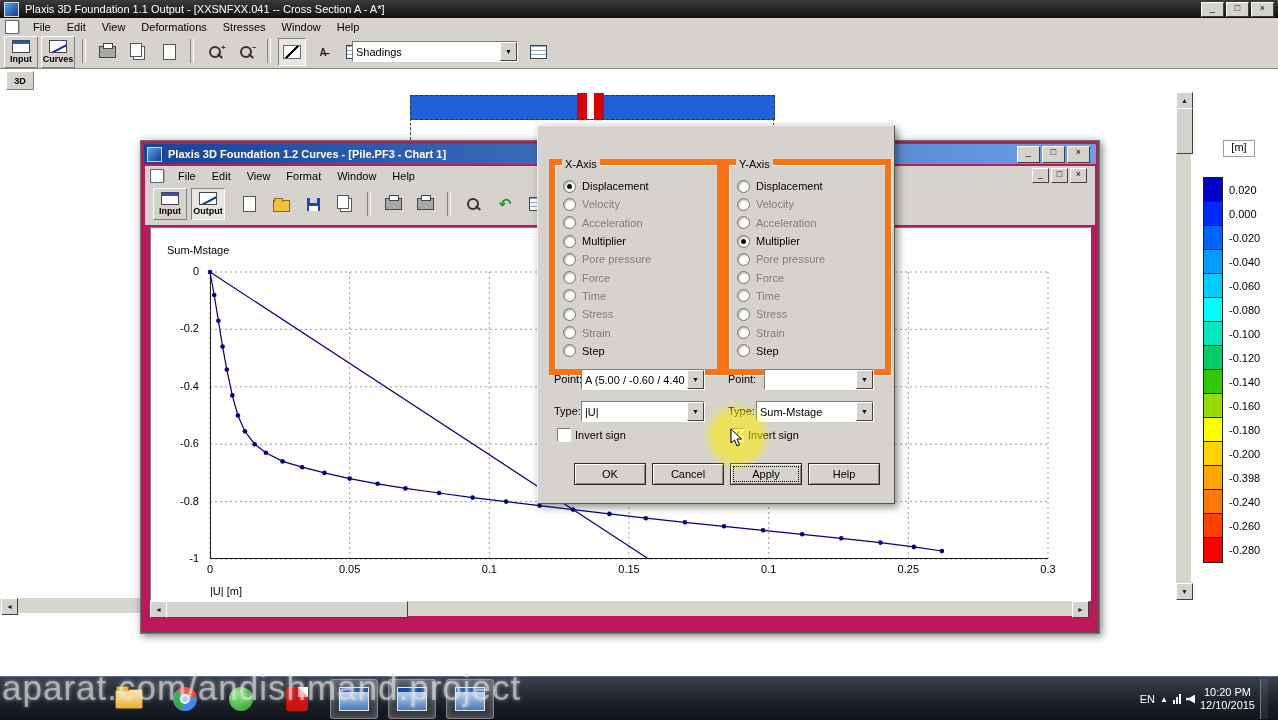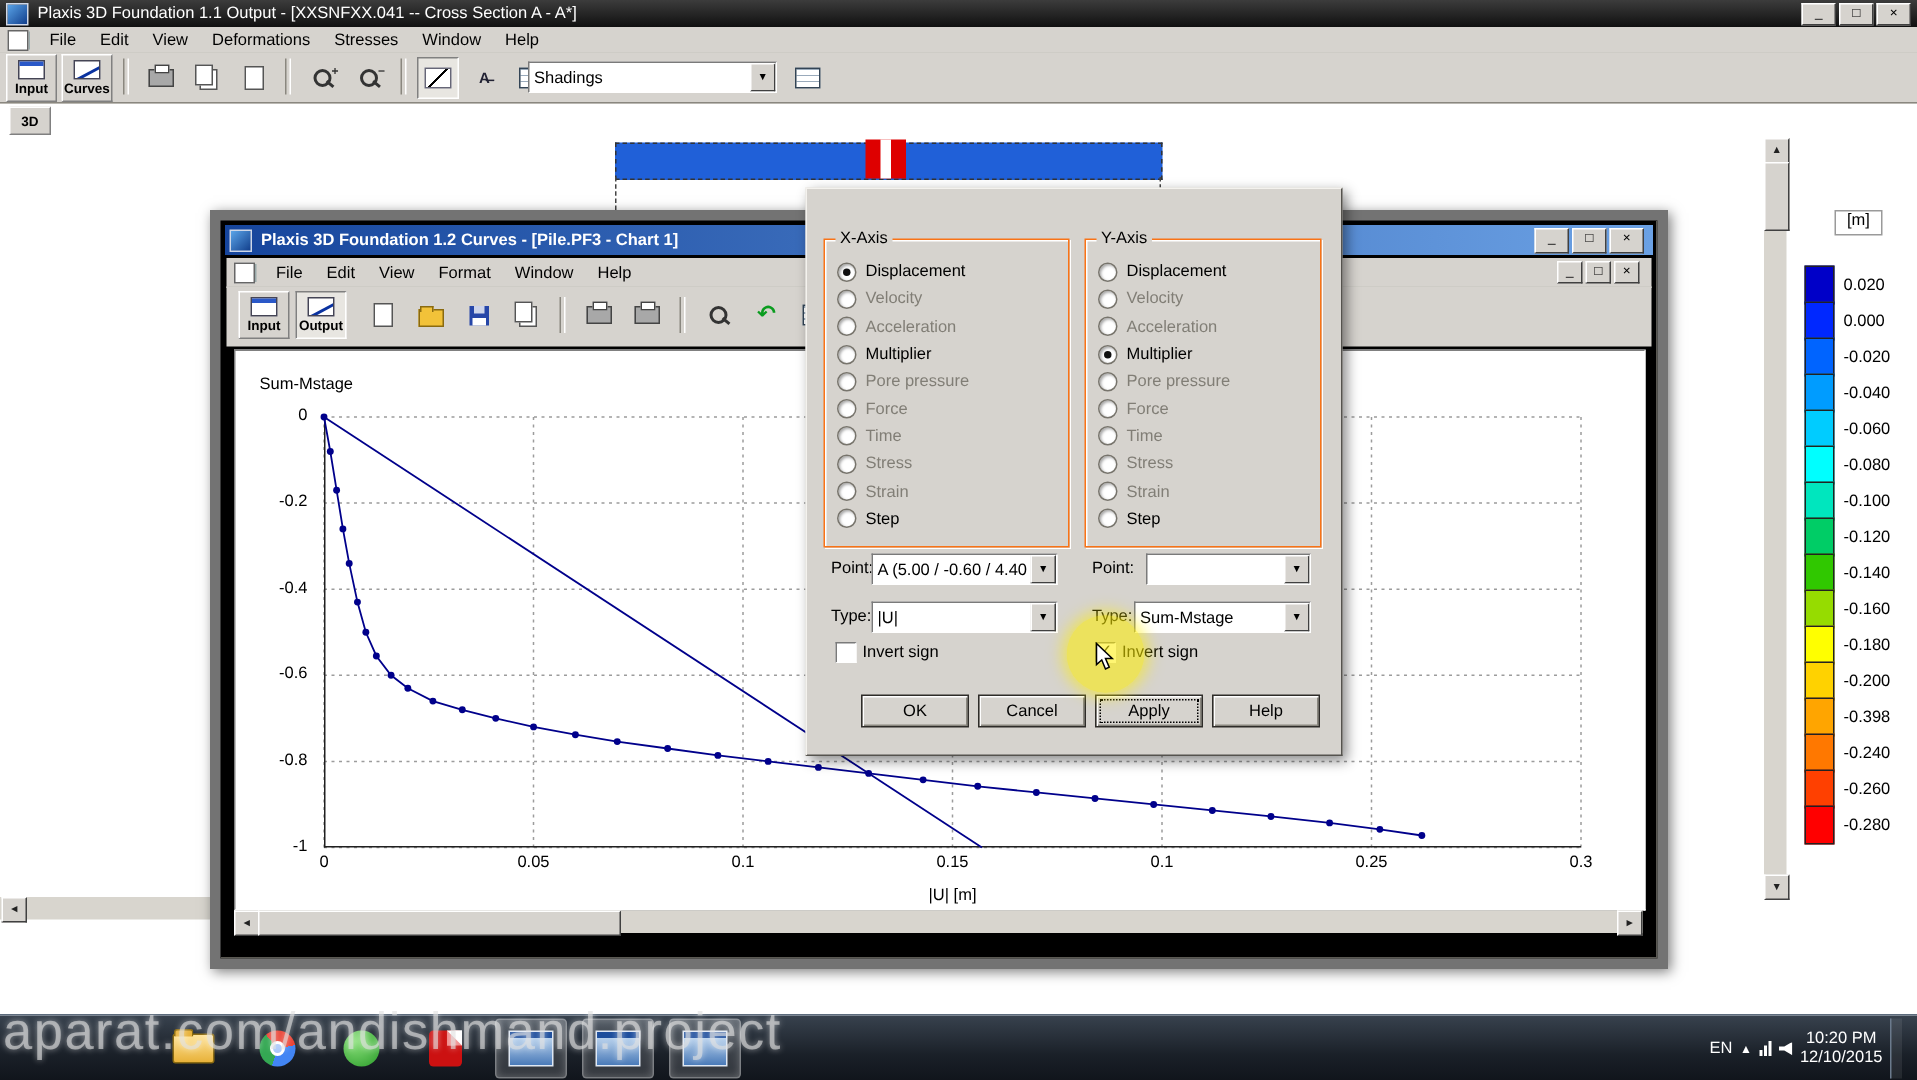--- a/index.html
+++ b/index.html
@@ -45,28 +45,28 @@
       repeating-linear-gradient(0deg,#fff 0 3px,#9ab 3px 4px),repeating-linear-gradient(90deg,rgba(255,255,255,0) 0 4px,#9ab 4px 5px),#fff;}
   .icon-diag{width:16px;height:12px;background:linear-gradient(135deg,rgba(0,0,0,0) 46%,#000 46%,#000 54%,rgba(0,0,0,0) 54%),#fff;border:1px solid #667;}
   .icon-atool{font-size:10px;font-weight:bold;color:#223;}
   .icon-undo{color:#0a9c1e;font-size:15px;font-weight:bold;line-height:12px;}
   
   .combo{background:#fff;border:1px solid;border-color:#7a7a7a #fff #fff #7a7a7a;display:flex;align-items:center;overflow:hidden;}
   .combo .val{flex:1;padding:1px 3px;white-space:nowrap;overflow:hidden;}
   .combo .dd{width:15px;align-self:stretch;background:#d6d3ce;border:1px solid;border-color:#fff #404040 #404040 #fff;
              font-size:7px;display:flex;align-items:center;justify-content:center;}
   
-  .curves-frame{background:#000000;border:7px solid #737373;box-shadow:inset -1px -1px 0 #5a5852,2px 2px 8px rgba(0,0,0,.5);}
+  .curves-frame{background:#be185d;border:1px solid #737373;box-shadow:inset -1px -1px 0 #5a5852,2px 2px 8px rgba(0,0,0,.5);}
   .blue-titlebar{background:linear-gradient(90deg,#16459c,#6ba1e4);display:flex;align-items:center;color:#fff;}
   .blue-titlebar .t{font-weight:bold;font-size:11px;white-space:nowrap;}
   .chart-area{background:#fff;border:1px solid;border-color:#808080 #fff #fff #808080;}
   .tick{position:absolute;font-size:11px;color:#000;}
   
   .dialog{background:#d6d3ce;border:1px solid;border-color:#f4f2ee #55534e #55534e #f4f2ee;box-shadow:3px 3px 8px rgba(0,0,0,.45);}
-  .groupbox{border:1px solid #f97316;box-shadow:inset 1px 1px 0 #fff,1px 1px 0 #fff;}
+  .groupbox{border:6px solid #f97316;box-shadow:inset 1px 1px 0 #fff,1px 1px 0 #fff;}
   .grouplabel{position:absolute;top:-7px;left:7px;background:#d6d3ce;padding:0 3px;}
   .radio-item{display:flex;align-items:center;gap:6px;height:18.3px;}
   .radio{width:11px;height:11px;border-radius:50%;background:#fff;border:1px solid #77746c;box-shadow:inset 1px 1px 2px rgba(0,0,0,.35);position:relative;flex:0 0 auto;}
   .radio.sel::after{content:"";position:absolute;left:3px;top:3px;width:5px;height:5px;border-radius:50%;background:#101010;}
   .radio-label.dis{color:#817e76;}
   .checkbox{width:12px;height:12px;background:#fff;border:1px solid;border-color:#7a7a7a #fff #fff #7a7a7a;
             font-size:11px;font-weight:bold;line-height:11px;text-align:center;color:#111;}
   .pushbtn{width:72px;height:22px;background:#d6d3ce;border:1px solid #2e2c29;box-shadow:inset 1px 1px 0 #fff,inset -1px -1px 0 #8a877f;
            font-size:11px;font-family:inherit;padding:0;}
   .pushbtn.focused{outline:1px dotted #000;outline-offset:-4px;}
@@ -410,21 +410,21 @@
         </div>
       <div id="x-ticks" class="abs" style="left:59px;top:335px;width:838px;height:14px;">
           <span class="tick" style="left: 0px; transform: translateX(-50%);">0</span>
           <span class="tick" style="left: 139.667px; transform: translateX(-50%);">0.05</span>
           <span class="tick" style="left: 279.333px; transform: translateX(-50%);">0.1</span>
           <span class="tick" style="left: 419px; transform: translateX(-50%);">0.15</span>
           <span class="tick" style="left: 558.667px; transform: translateX(-50%);">0.1</span>
           <span class="tick" style="left: 698.333px; transform: translateX(-50%);">0.25</span>
           <span class="tick" style="left: 838px; transform: translateX(-50%);">0.3</span>
         </div>
-      <div class="abs" style="left:59px;top:357px;width:838px;text-align:center;">|U| [m]</div>
+      <div class="abs" style="left:59px;top:357px;width:838px;">|U| [m]</div>
     </div>
 
     <div class="abs sb-track" style="left:9px;top:460px;width:939px;height:15px;">
       <span class="abs sbtn" style="left:0;top:0;width:15px;height:15px;">◄</span>
       <span class="abs sthumb" style="left:16px;top:0;width:240px;height:15px;"></span>
       <span class="abs sbtn" style="right:0;top:0;width:15px;height:15px;">►</span>
     </div>
   </div>
 
   <div class="abs dialog" style="left:537px;top:125px;width:356px;height:377px;">

